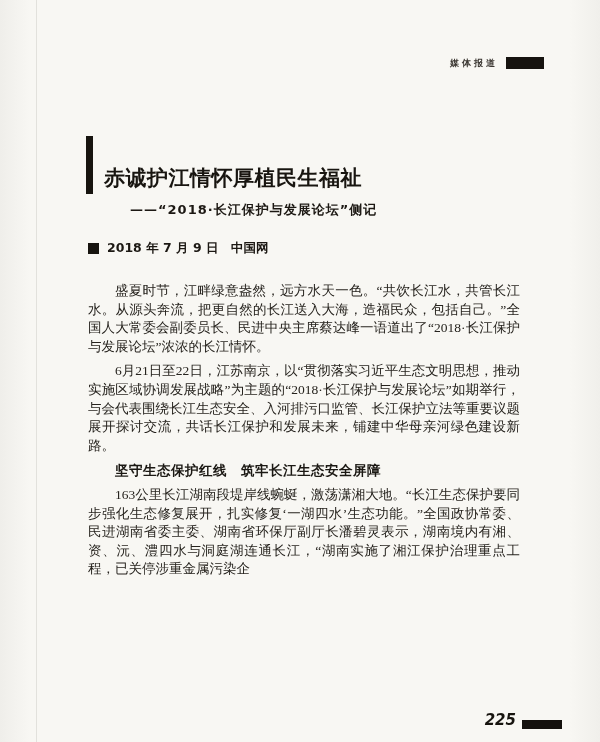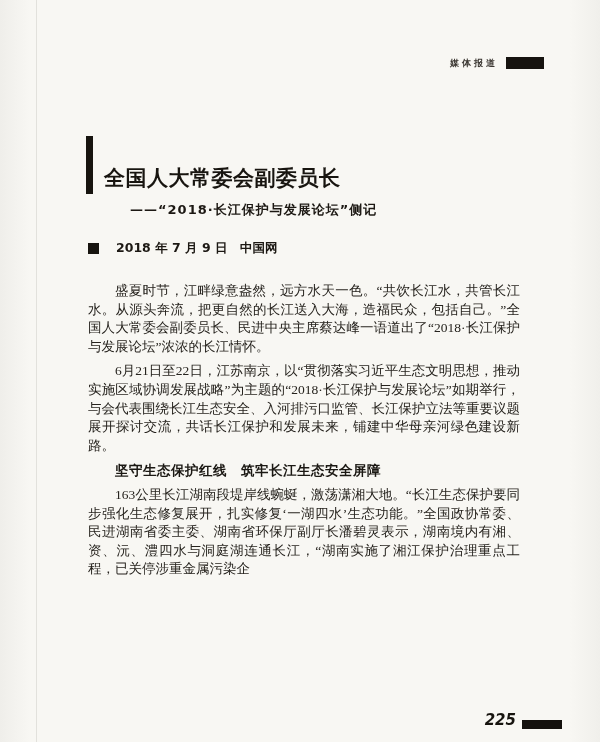--- a/index.html
+++ b/index.html
@@ -37,21 +37,21 @@
     font-size:21px; font-weight:bold; line-height:31px;
     color:#181510; letter-spacing:0.5px;
   }
   .subtitle {
     position:absolute; left:130px; top:201px;
     font-family:"DejaVu Sans","Liberation Sans",sans-serif;
     font-size:13px; font-weight:bold; letter-spacing:1px; color:#1c1813;
   }
   .byline {
     position:absolute; left:88px; top:240px;
-    display:flex; align-items:center; gap:17px;
+    display:flex; align-items:center; gap:8px;
     font-family:"DejaVu Sans","Liberation Sans",sans-serif;
     font-size:12.5px; font-weight:bold; color:#1c1813;
   }
   .byline-square { width:11px; height:11px; background:#17140f; flex:0 0 auto; }
   
   .body-text {
     position:absolute; left:88px; top:282px; width:432px;
     font-size:13.5px; line-height:18.6px; text-align:justify;
     color:#26231e;
   }
@@ -81,21 +81,21 @@
 
   <header class="page-header">
     <span class="header-label">媒体报道</span>
     <span class="header-tab"></span>
   </header>
 
   <div class="title-block">
     <div class="title-bar"></div>
     <h1 class="title">
       <br>
-      <span>全国人大常委会副委员长</span>
+      <span>赤诚护江情怀厚植民生福祉</span>
     </h1>
   </div>
 
   <div class="subtitle">——“2018·长江保护与发展论坛”侧记</div>
 
   <div class="byline">
     <span class="byline-square"></span>
     <span>2018 年 7 月 9 日　中国网</span>
   </div>
 

